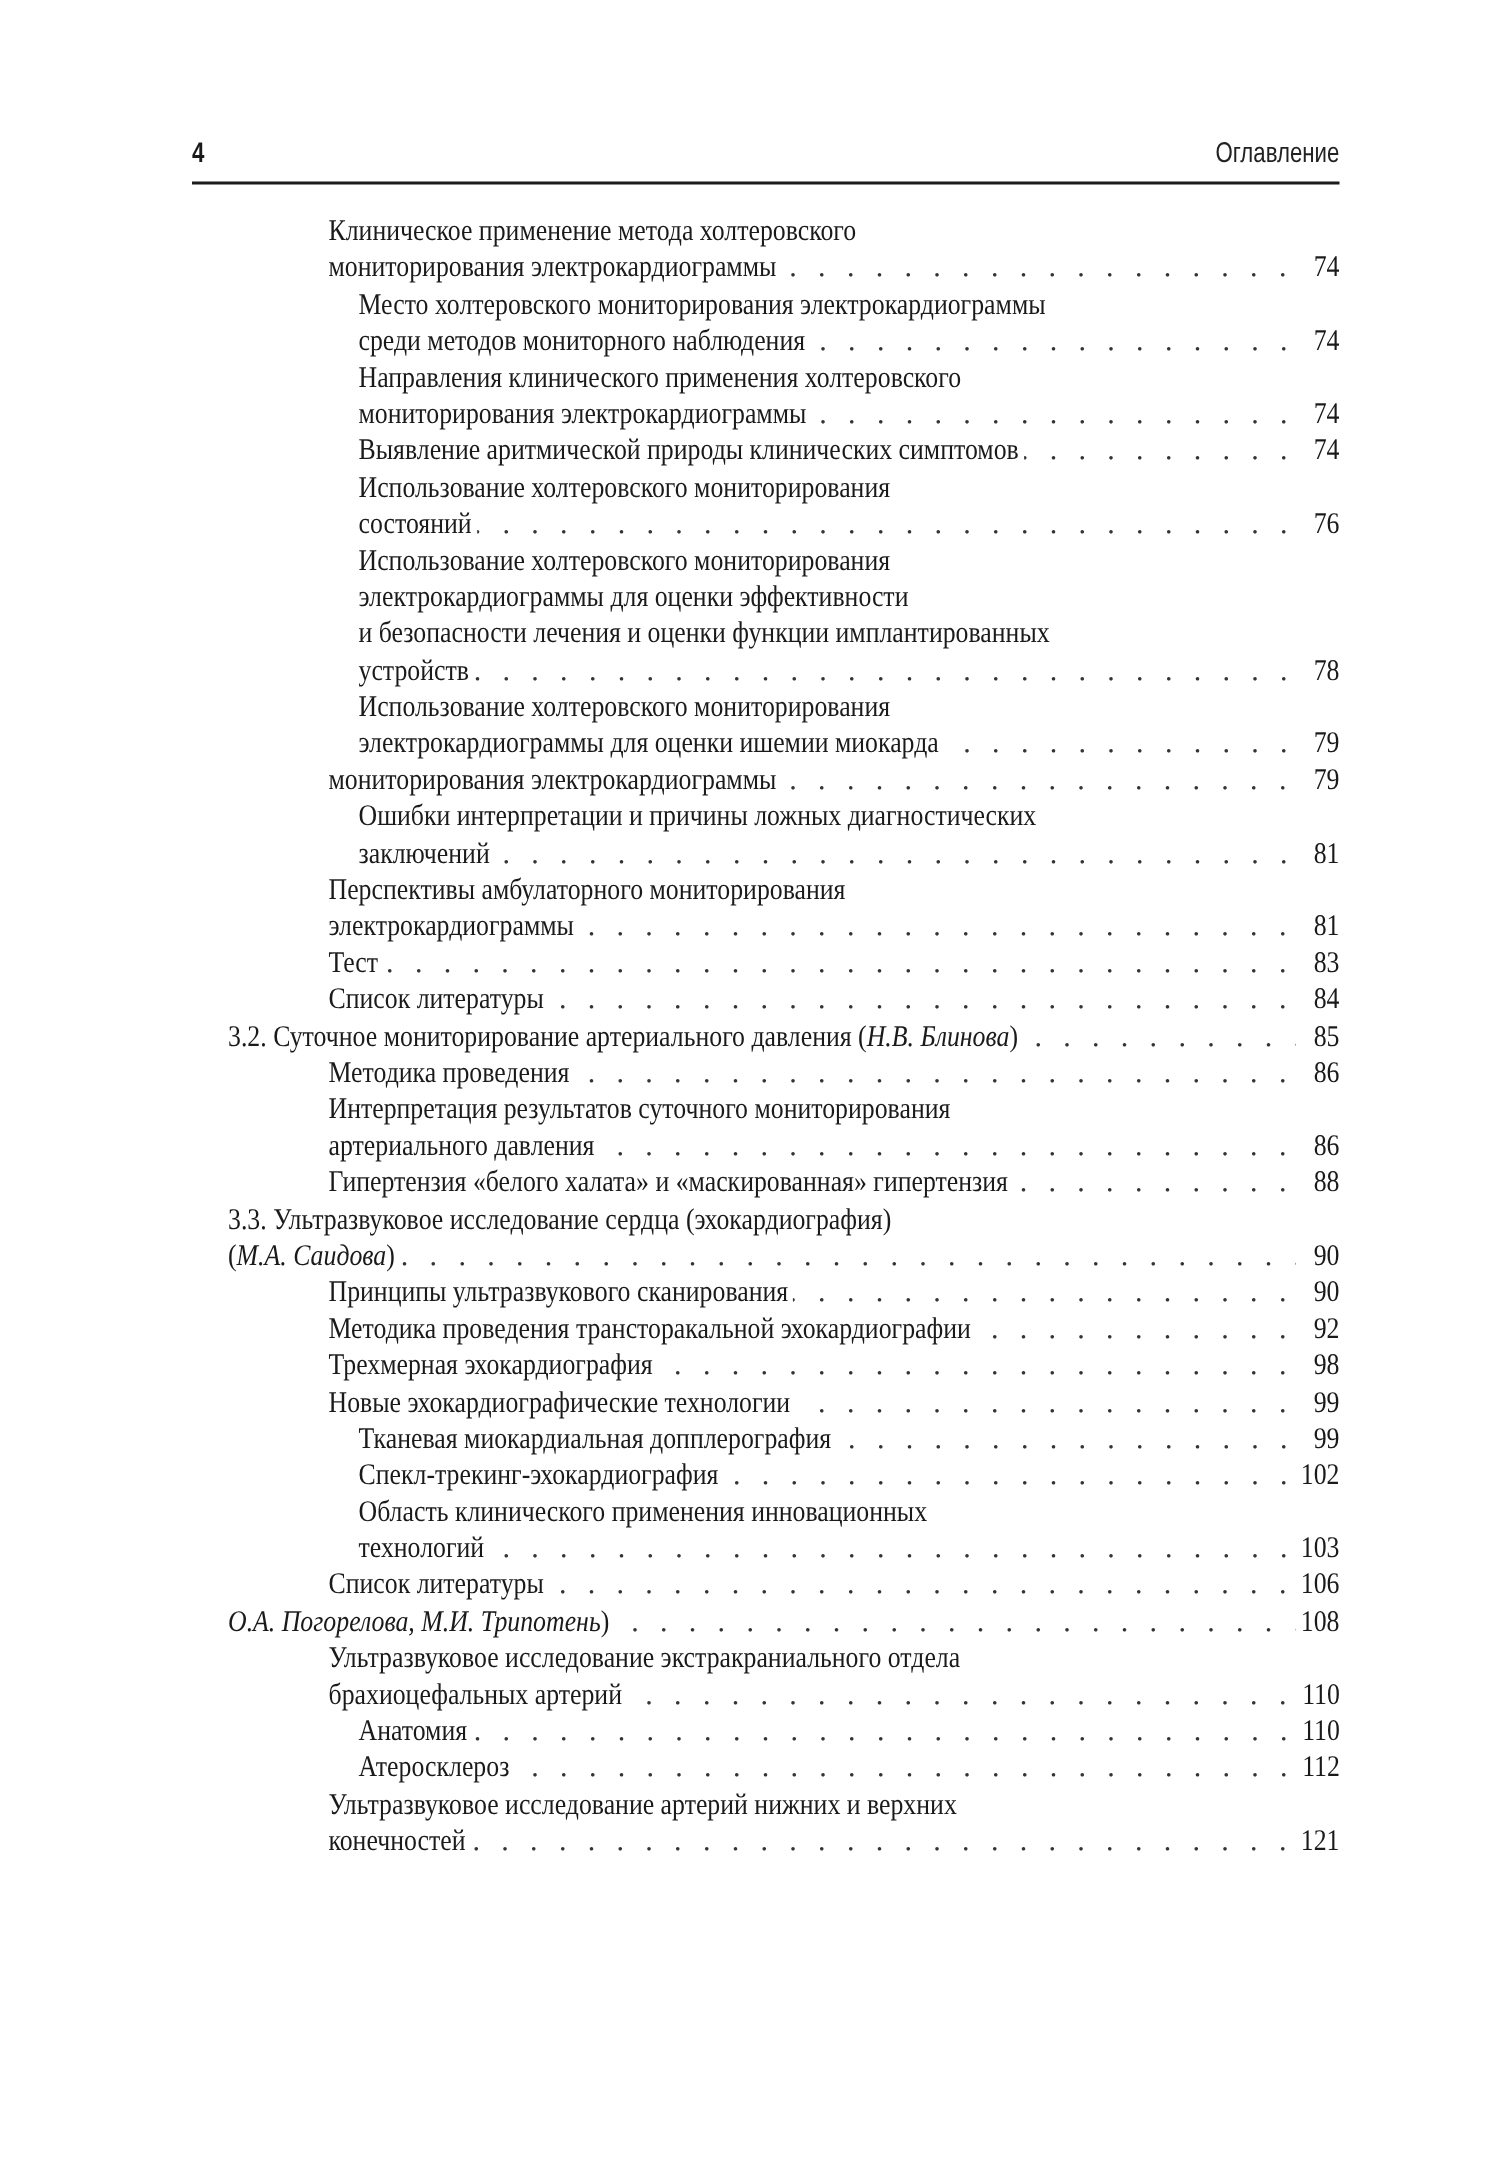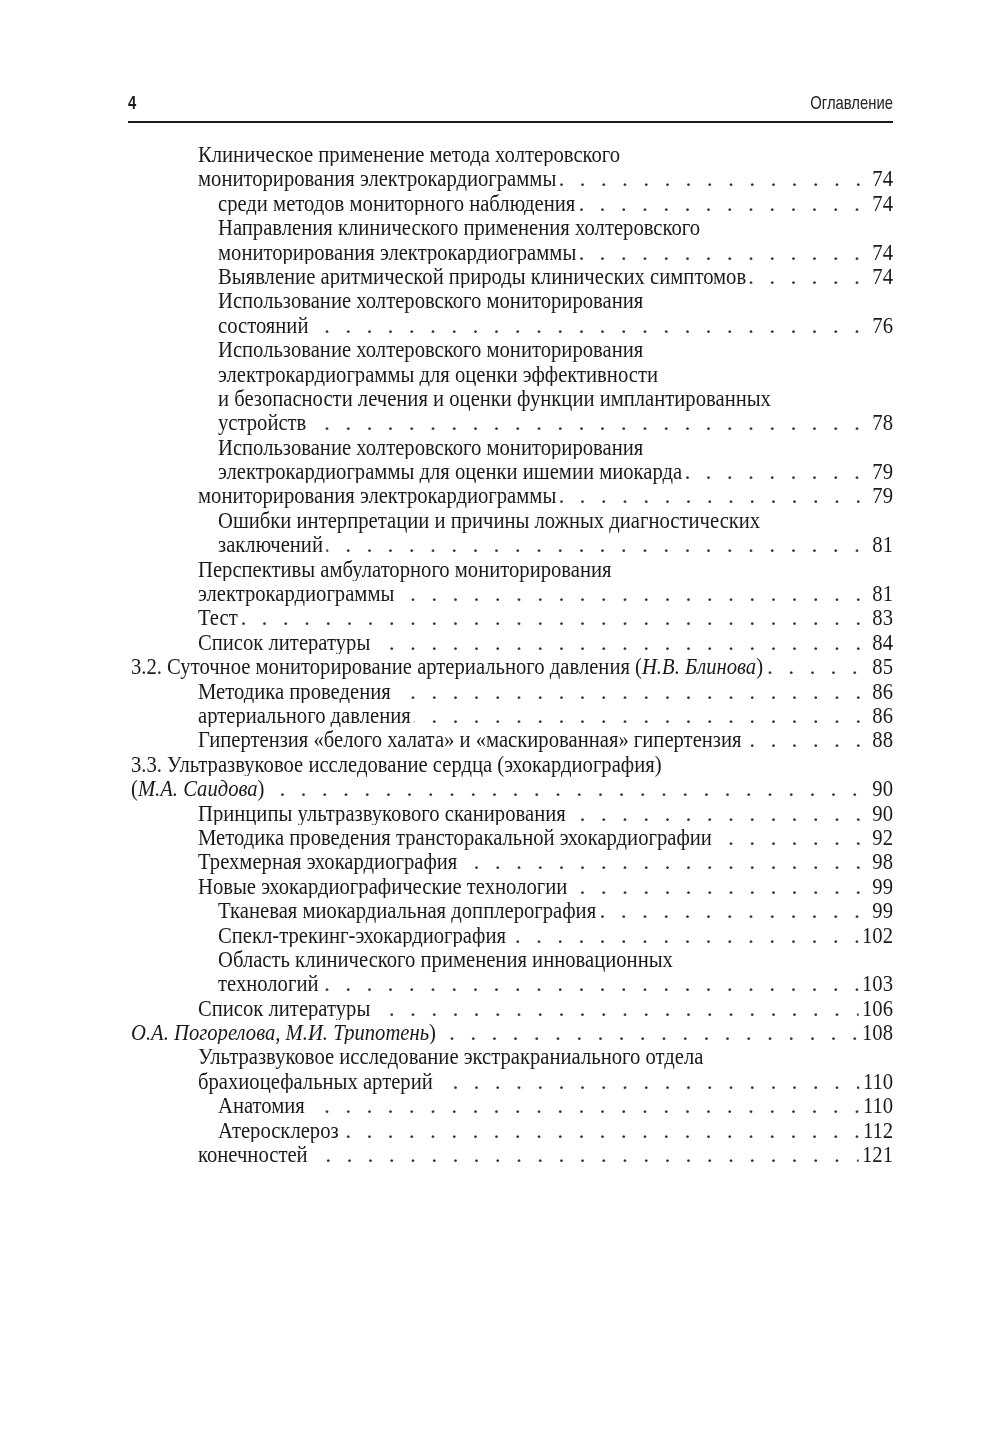--- a/index.html
+++ b/index.html
@@ -2,21 +2,21 @@
 <html><head>
 <meta charset="utf-8">
 <style>
   html, body { margin:0; padding:0; background:#ffffff; }
   body { width:1000px; height:1455px; position:relative; overflow:hidden; color:#1a1a1a; }
   .header { position:absolute; left:128px; top:92px; width:765px; height:28px; }
   .page-num { position:absolute; left:0; top:0; font-family:"Liberation Sans", sans-serif; font-weight:bold; font-size:19px; transform:scaleX(0.78); transform-origin:left top; }
   .running-title { position:absolute; right:0; top:0; font-family:"Liberation Sans", sans-serif; font-size:19px; transform:scaleX(0.78); transform-origin:right top; color:#222; }
   .rule { position:absolute; left:128px; top:121px; width:765px; height:2px; background:#1a1a1a; }
   .toc { position:absolute; left:0; top:142px; width:1000px; }
-  .entry { position:relative; font-family:"Liberation Serif", serif; font-size:24px; line-height:24.4px; }
+  .entry { position:relative; font-family:"Liberation Serif", serif; font-size:20px; line-height:24.4px;padding-left:21px; }
   .line { position:relative; height:24.4px; white-space:nowrap; }
   .line .txt { position:absolute; top:0; transform:scaleX(0.86); transform-origin:left top; background:#fff; padding-right:4px; z-index:2; }
   .line .dots { position:absolute; top:0; right:136px; overflow:hidden; white-space:nowrap; letter-spacing:4.6px; z-index:1; color:#333; }
   .line .pg { position:absolute; top:0; right:107px; background:#fff; padding-left:4px; z-index:3; transform:scaleX(0.86); transform-origin:right top; }
   .l0 .txt, .l0 .dots { left:131px; }
   .l1 .txt, .l1 .dots { left:198px; }
   .l2 .txt, .l2 .dots { left:218px; }
   i { font-style:italic; }
 </style>
 </head>
@@ -34,20 +34,23 @@
         <span class="txt">Клиническое применение метода холтеровского</span>
       </div>
       <div class="line l1">
         <span class="txt">мониторирования электрокардиограммы</span>
         <span class="dots"> . . . . . . . . . . . . . . . . . . . . . . . . . . . . . . . . . . . . . . . . . . . . . . . . . . . . . . . . . . . . . . . . . . . . . . . . . . . . . . . . . . . . . . . . . . . . . . . . . . . . . . . . . . . . . . . . . . . . . . . .</span>
         <span class="pg">74</span>
       </div>
     </div>
     <div class="entry">
       <div class="line l2">
+        <span class="txt">Место холтеровского мониторирования электрокардиограммы</span>
+      </div>
+      <div class="line l2">
         <span class="txt">среди методов мониторного наблюдения</span>
         <span class="dots"> . . . . . . . . . . . . . . . . . . . . . . . . . . . . . . . . . . . . . . . . . . . . . . . . . . . . . . . . . . . . . . . . . . . . . . . . . . . . . . . . . . . . . . . . . . . . . . . . . . . . . . . . . . . . . . . . . . . . . . . .</span>
         <span class="pg">74</span>
       </div>
     </div>
     <div class="entry">
       <div class="line l2">
         <span class="txt">Направления клинического применения холтеровского</span>
       </div>
       <div class="line l2">
@@ -149,20 +152,23 @@
     </div>
     <div class="entry">
       <div class="line l1">
         <span class="txt">Методика проведения</span>
         <span class="dots"> . . . . . . . . . . . . . . . . . . . . . . . . . . . . . . . . . . . . . . . . . . . . . . . . . . . . . . . . . . . . . . . . . . . . . . . . . . . . . . . . . . . . . . . . . . . . . . . . . . . . . . . . . . . . . . . . . . . . . . . .</span>
         <span class="pg">86</span>
       </div>
     </div>
     <div class="entry">
       <div class="line l1">
+        <span class="txt">Интерпретация результатов суточного мониторирования</span>
+      </div>
+      <div class="line l1">
         <span class="txt">артериального давления</span>
         <span class="dots"> . . . . . . . . . . . . . . . . . . . . . . . . . . . . . . . . . . . . . . . . . . . . . . . . . . . . . . . . . . . . . . . . . . . . . . . . . . . . . . . . . . . . . . . . . . . . . . . . . . . . . . . . . . . . . . . . . . . . . . . .</span>
         <span class="pg">86</span>
       </div>
     </div>
     <div class="entry">
       <div class="line l1">
         <span class="txt">Гипертензия «белого халата» и «маскированная» гипертензия</span>
         <span class="dots"> . . . . . . . . . . . . . . . . . . . . . . . . . . . . . . . . . . . . . . . . . . . . . . . . . . . . . . . . . . . . . . . . . . . . . . . . . . . . . . . . . . . . . . . . . . . . . . . . . . . . . . . . . . . . . . . . . . . . . . . .</span>
         <span class="pg">88</span>
@@ -262,19 +268,22 @@
       </div>
     </div>
     <div class="entry">
       <div class="line l2">
         <span class="txt">Атеросклероз</span>
         <span class="dots"> . . . . . . . . . . . . . . . . . . . . . . . . . . . . . . . . . . . . . . . . . . . . . . . . . . . . . . . . . . . . . . . . . . . . . . . . . . . . . . . . . . . . . . . . . . . . . . . . . . . . . . . . . . . . . . . . . . . . . . . .</span>
         <span class="pg">112</span>
       </div>
     </div>
     <div class="entry">
+      <div class="line l1">
+        <span class="txt">Ультразвуковое исследование артерий нижних и верхних</span>
+      </div>
       <div class="line l1">
         <span class="txt">конечностей</span>
         <span class="dots"> . . . . . . . . . . . . . . . . . . . . . . . . . . . . . . . . . . . . . . . . . . . . . . . . . . . . . . . . . . . . . . . . . . . . . . . . . . . . . . . . . . . . . . . . . . . . . . . . . . . . . . . . . . . . . . . . . . . . . . . .</span>
         <span class="pg">121</span>
       </div>
     </div>
   </div>
 
 </body></html>

